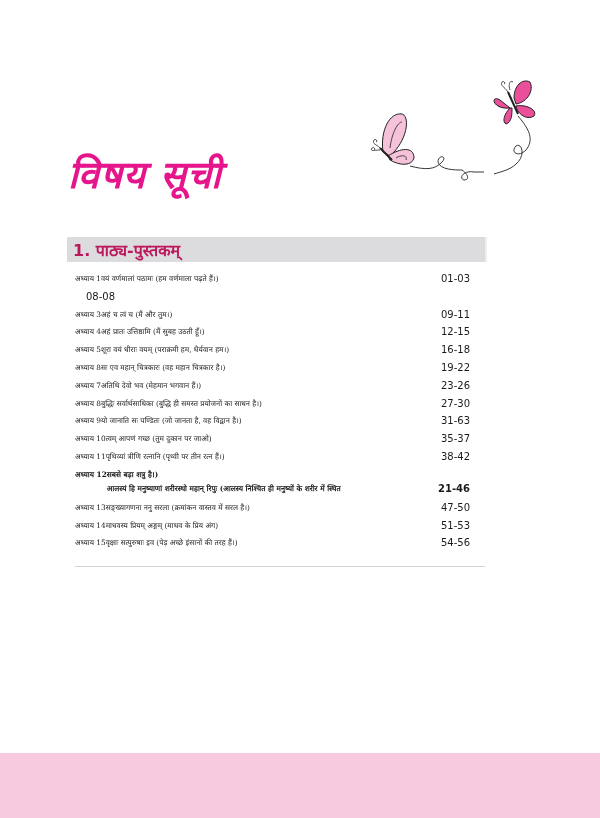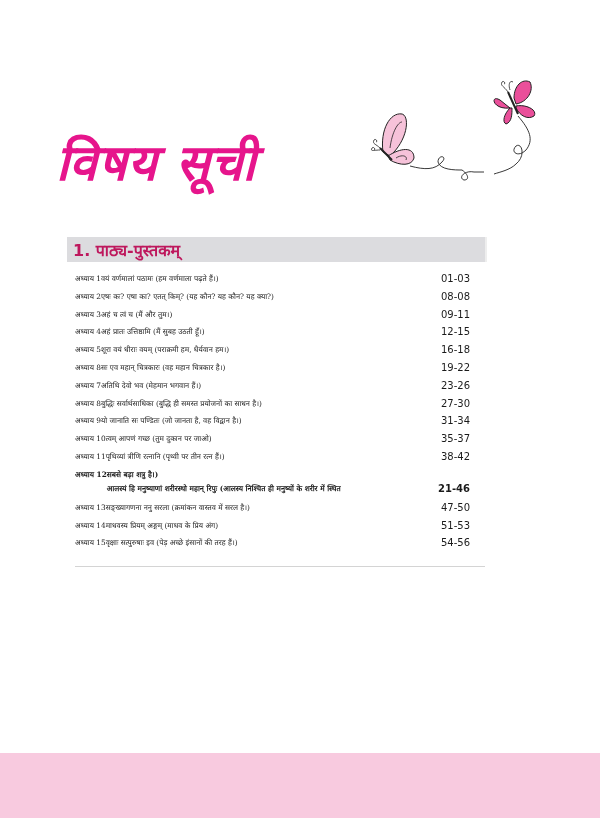--- a/index.html
+++ b/index.html
@@ -5,23 +5,23 @@
     html, body { margin: 0; padding: 0; }
     body {
       width: 600px; height: 818px; position: relative; overflow: hidden;
       background: #ffffff;
       font-family: "DejaVu Sans", sans-serif;
       color: #222;
     }
     .page-title {
       position: absolute; left: 56px; top: 133px;
       font-family: "DejaVu Serif", serif;
-      font-size: 50px; font-style: italic; font-weight: bold;
+      font-size: 38px; font-style: italic; font-weight: bold;
       color: #e6158c; letter-spacing: 1px; line-height: 60px;
-      margin: 0;
+      margin: 12px;
     }
     .butterflies { position: absolute; left: 350px; top: 70px; width: 200px; height: 140px; }
     .section-bar {
       position: absolute; left: 67px; top: 237px; width: 418px; height: 25px;
       background: #dcdcdf; border-right: 2px solid #eee;
       display: flex; align-items: center;
     }
     .section-title {
       margin-left: 6px; font-size: 16px; font-weight: bold; color: #be185d;
     }
@@ -88,24 +88,20 @@
 
 <div class="toc">
   <div class="toc-row">
     <div class="left">
         <span class="label">अध्याय 1</span>
         <span class="title">वयं वर्णमालां पठामः (हम वर्णमाला पढ़ते हैं।)</span>
       </div>
     <span class="pages">01-03</span>
   </div>
   <div class="toc-row">
-    <div class="left">
-        <span class="label">अध्याय 2</span>
-        <span class="title">एषः कः? एषा का? एतत् किम्? (यह कौन? यह कौन? यह क्या?)</span>
-      </div>
     <span class="pages">08-08</span>
   </div>
   <div class="toc-row">
     <div class="left">
         <span class="label">अध्याय 3</span>
         <span class="title">अहं च त्वं च (मैं और तुम।)</span>
       </div>
     <span class="pages">09-11</span>
   </div>
   <div class="toc-row">
@@ -141,21 +137,21 @@
         <span class="label">अध्याय 8</span>
         <span class="title">बुद्धिः सर्वार्थसाधिका (बुद्धि ही समस्त प्रयोजनों का साधन है।)</span>
       </div>
     <span class="pages">27-30</span>
   </div>
   <div class="toc-row">
     <div class="left">
         <span class="label">अध्याय 9</span>
         <span class="title">यो जानाति सः पण्डितः (जो जानता है, वह विद्वान है।)</span>
       </div>
-    <span class="pages">31-34</span>
+    <span class="pages">31-63</span>
   </div>
   <div class="toc-row">
     <div class="left">
         <span class="label">अध्याय 10</span>
         <span class="title">त्वम् आपणं गच्छ (तुम दुकान पर जाओ)</span>
       </div>
     <span class="pages">35-37</span>
   </div>
   <div class="toc-row">
     <div class="left">

